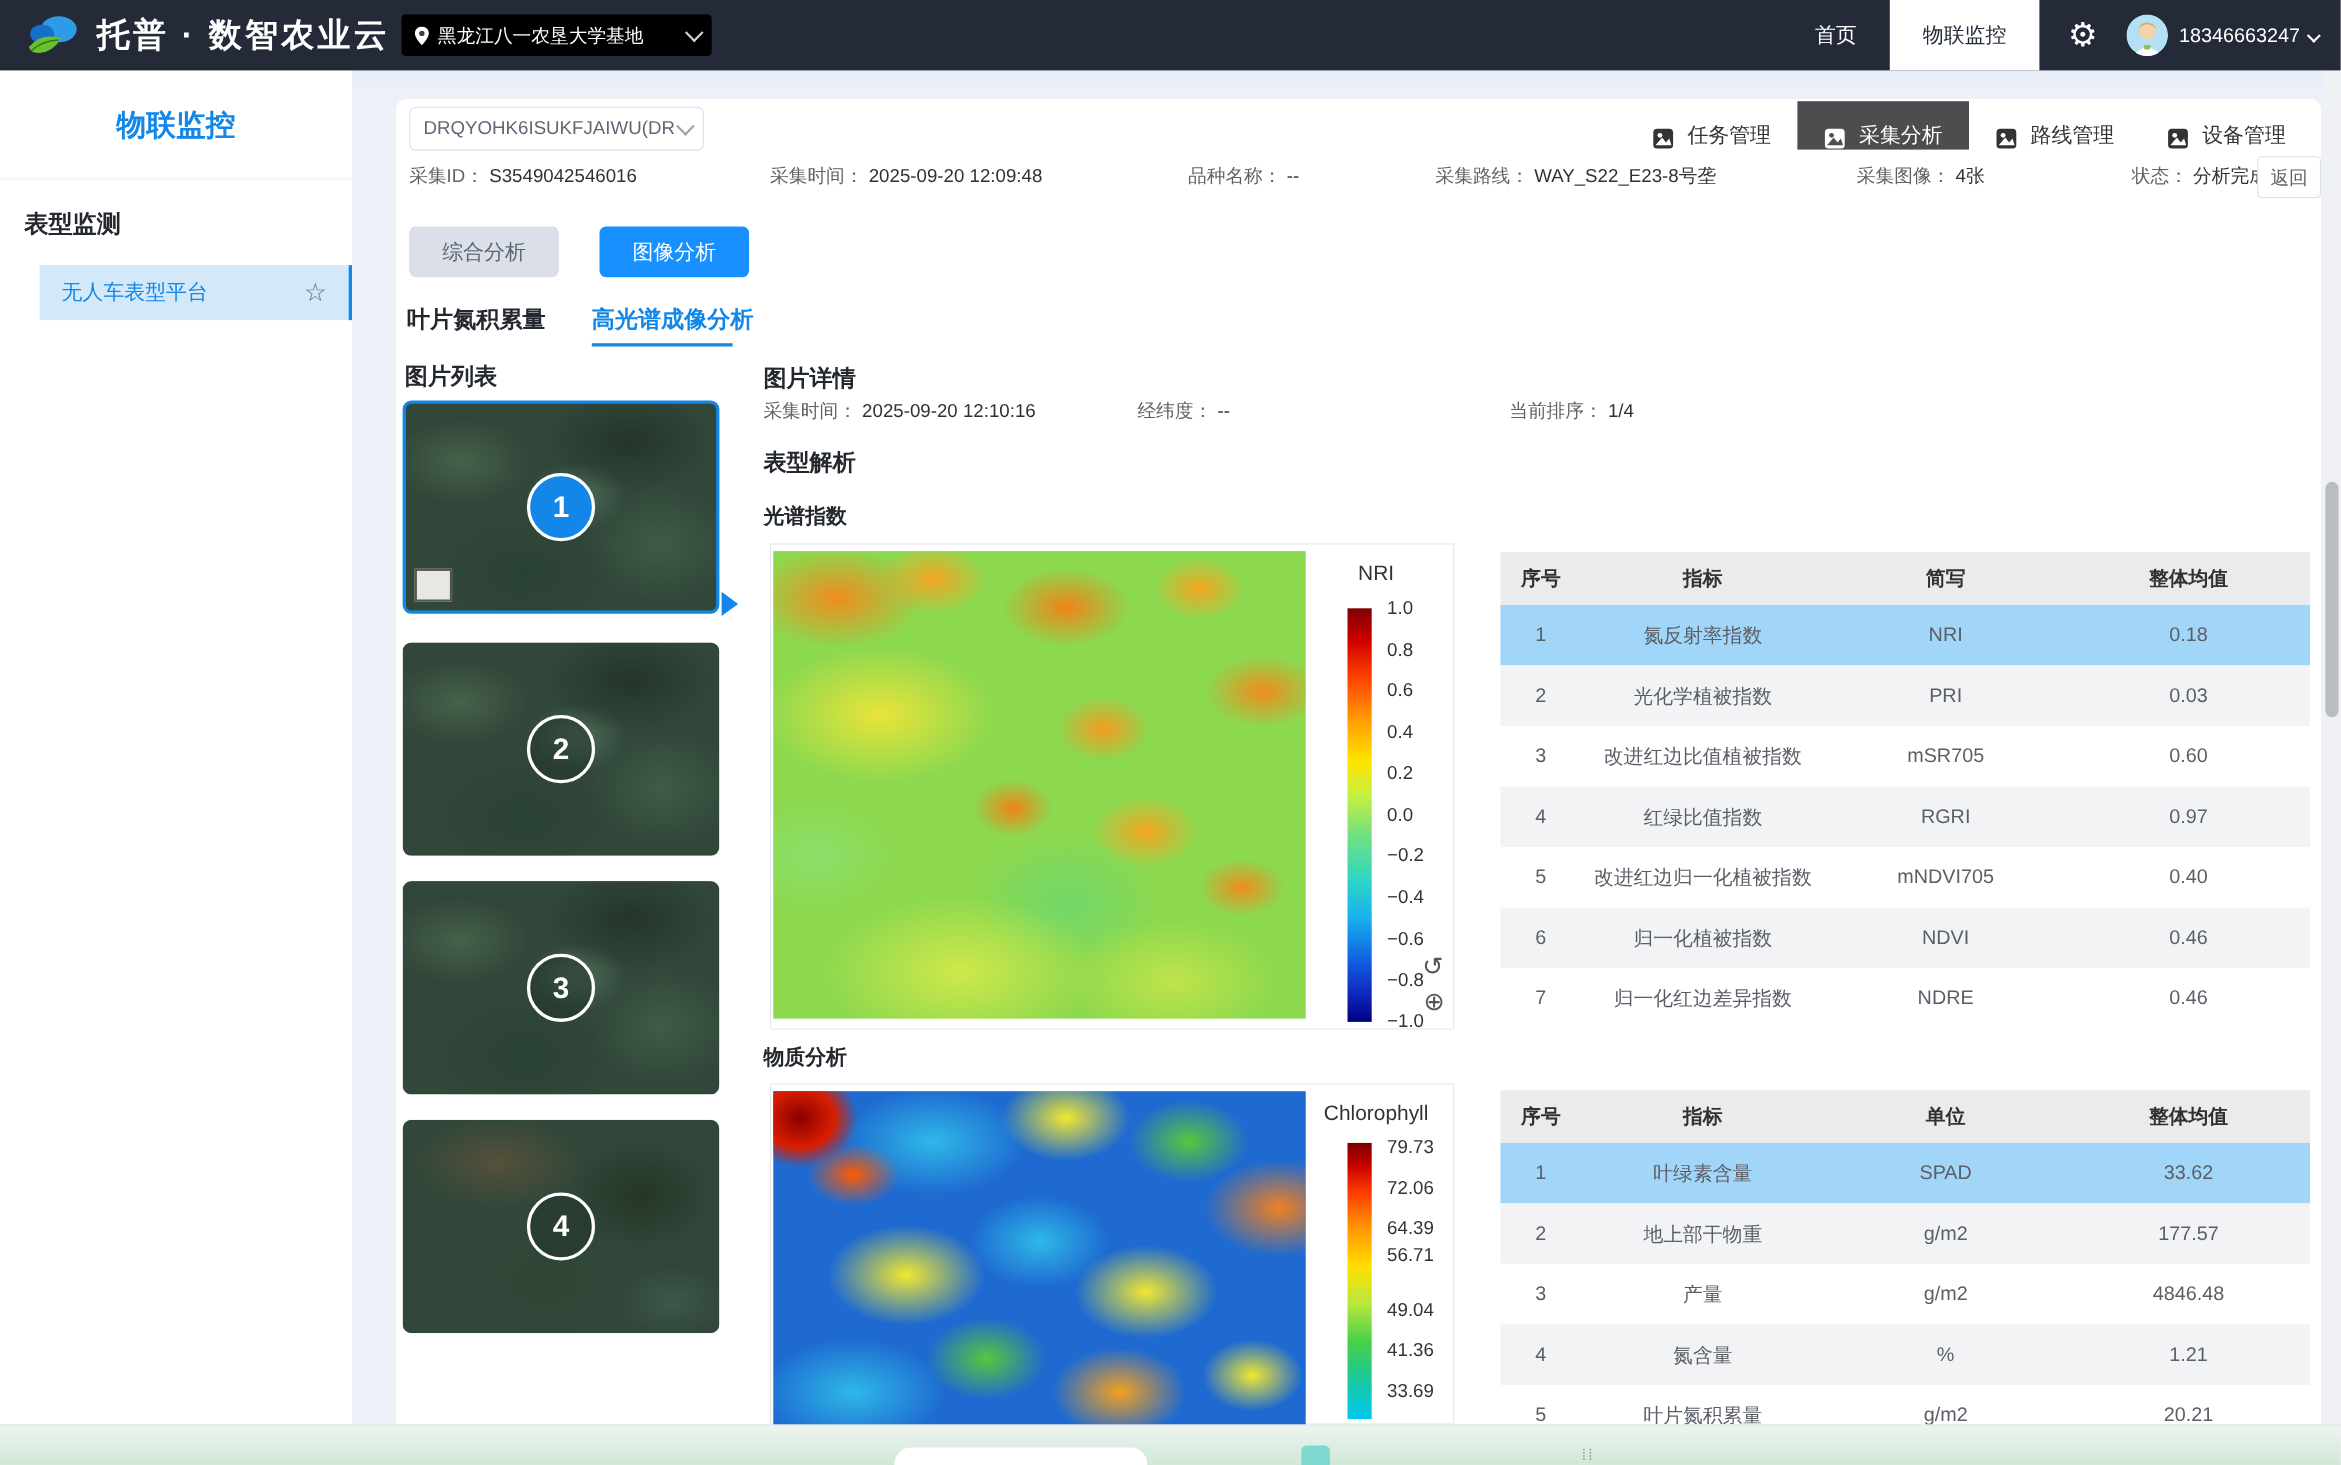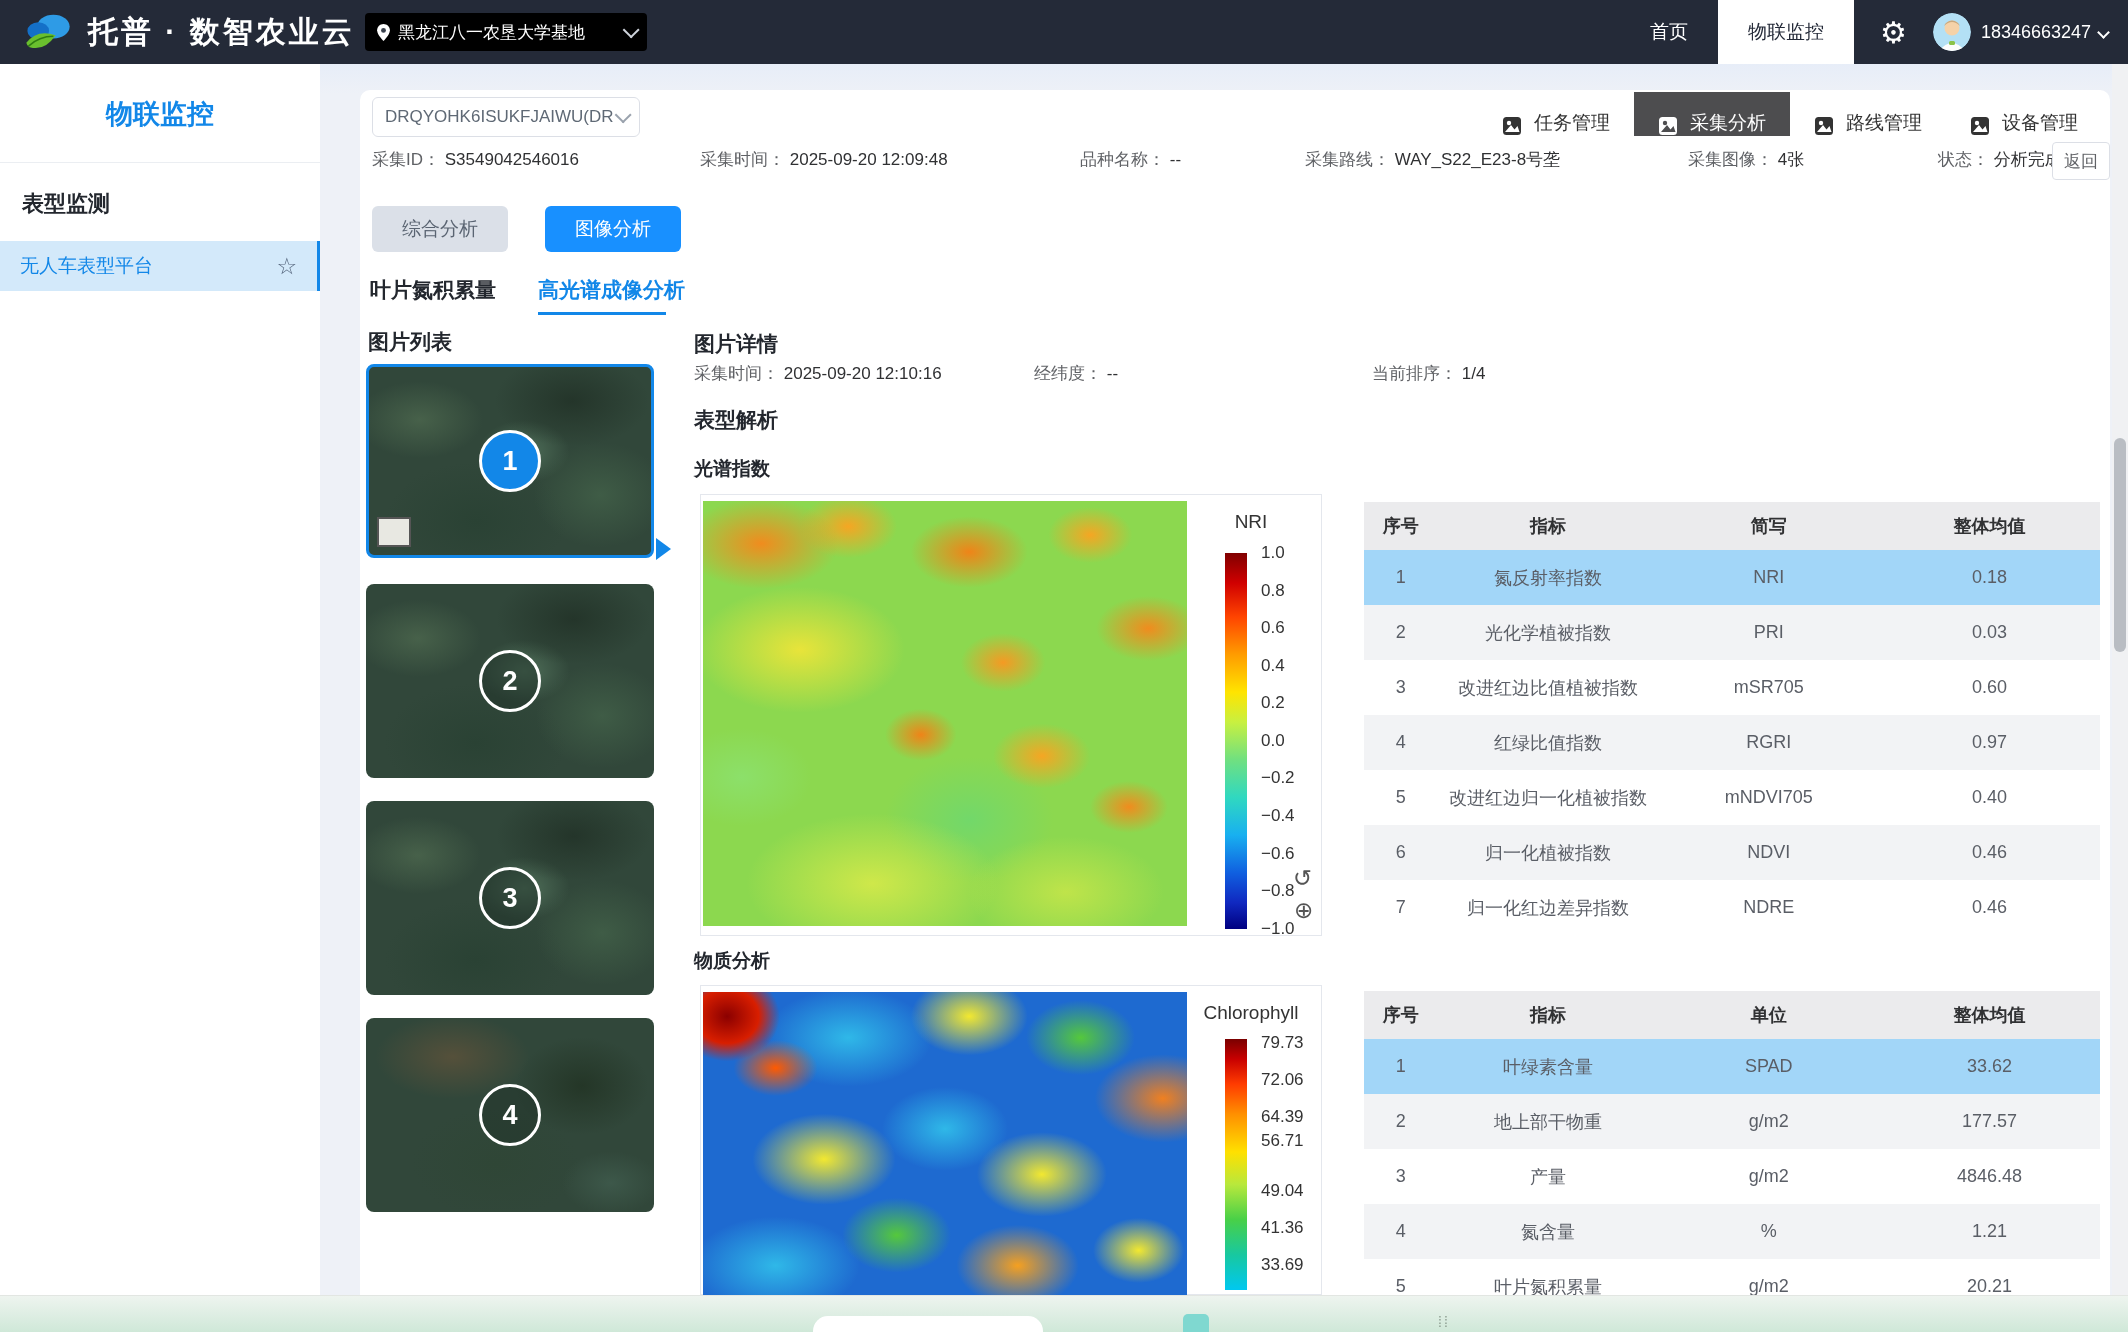--- a/index.html
+++ b/index.html
@@ -28,21 +28,21 @@
   #phone-chev { margin-right:20px; width:9px; height:9px; border-right:2px solid #fff;
     border-bottom:2px solid #fff; transform:rotate(45deg); }
 
   
   #sidebar { left:0; top:64px; width:320px; height:1231px; background:#fff; z-index:5; }
   #sb-title { text-align:center; margin-top:32px; font-size:27px; font-weight:bold; color:#1287e8; }
   #sb-divider { margin-top:30px; height:1px; background:#ebeef2; }
   #sb-section { margin:26px 0 0 22px; font-size:22px; font-weight:bold; color:#23272e; }
   .sb-item { margin-top:22px; height:50px; background:#d3e9fa; color:#1287e8; font-size:19px;
     display:flex; align-items:center; padding:0 20px; cursor:pointer;
-    border-right:3px solid #1287e8; }
+    border-right:3px solid #1287e8;margin-left:36px; }
   .sb-item .lbl { flex:1; }
   .star { font-size:23px; color:#56677e; cursor:pointer; }
 
   
   #topstrip { left:320px; top:64px; width:1808px; height:30px;
     background:linear-gradient(#e7edf8,#eef1f7); }
   #card { left:360px; top:90px; width:1750px; height:1205px; background:#fff;
     border-radius:10px 10px 0 0; overflow:hidden; }
 
   

